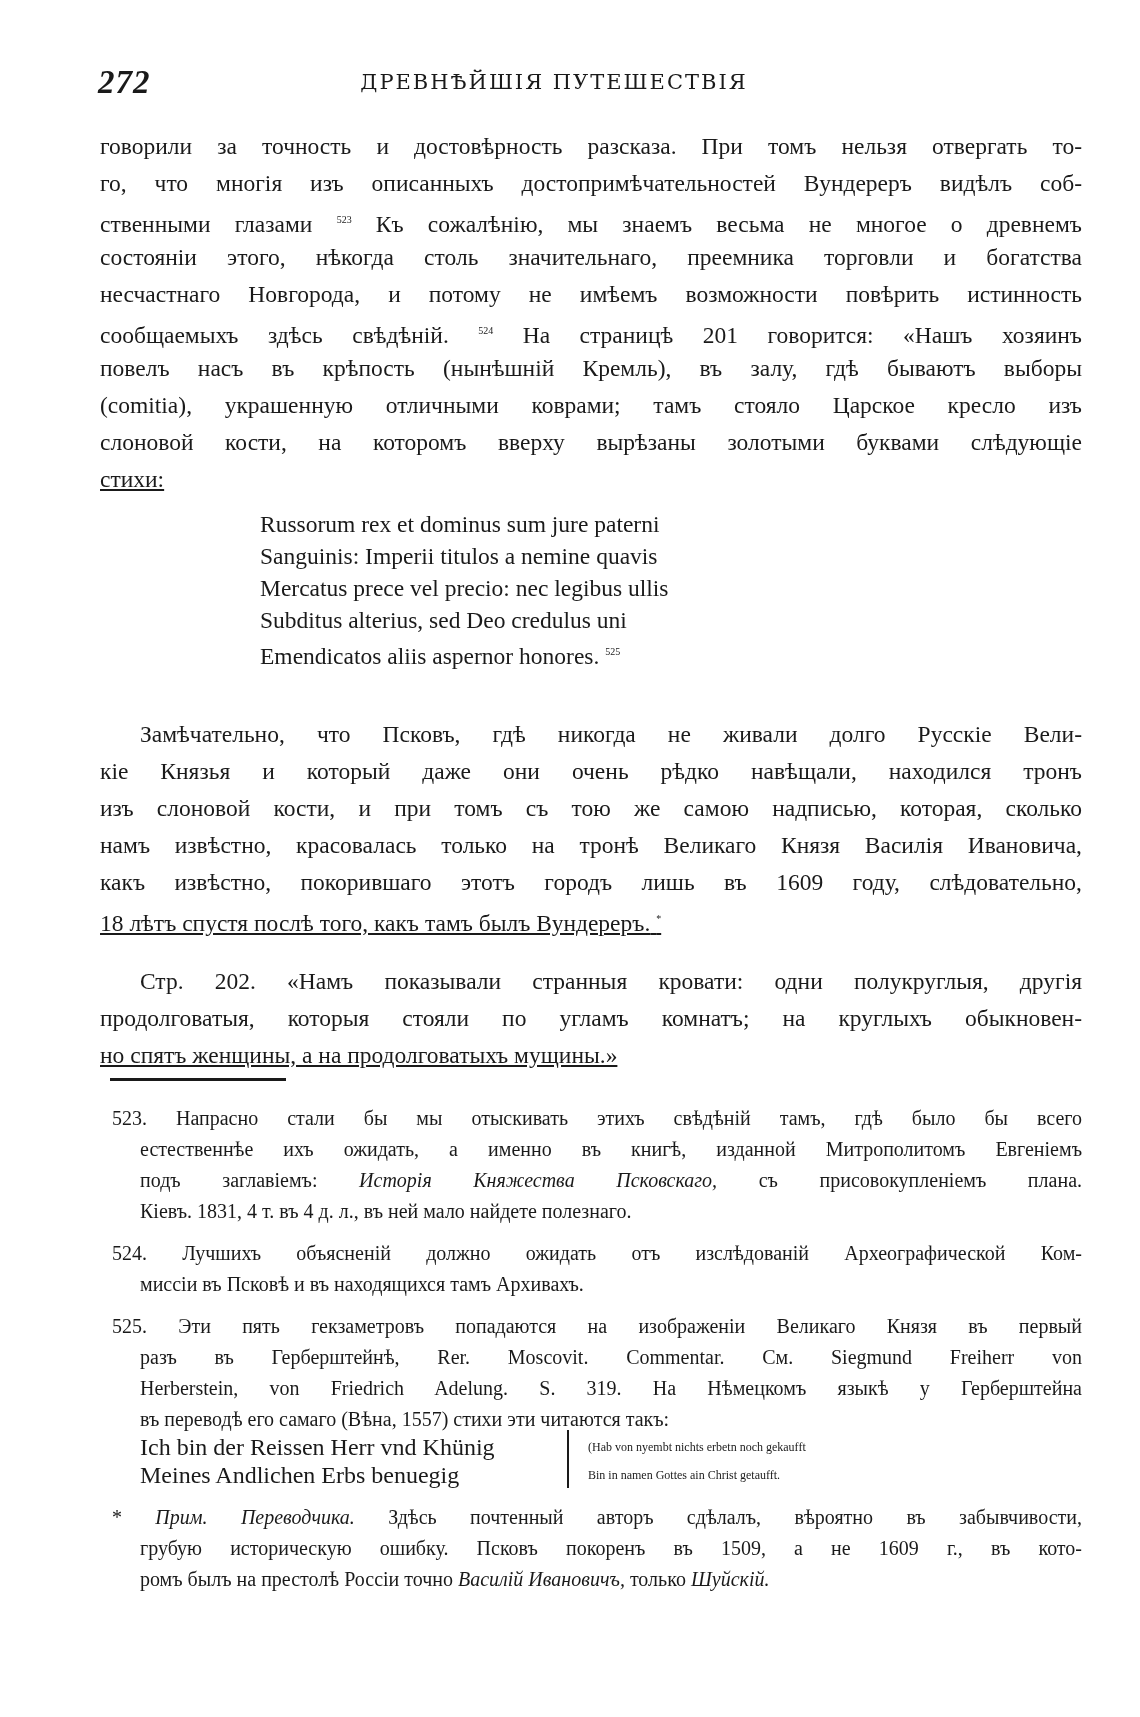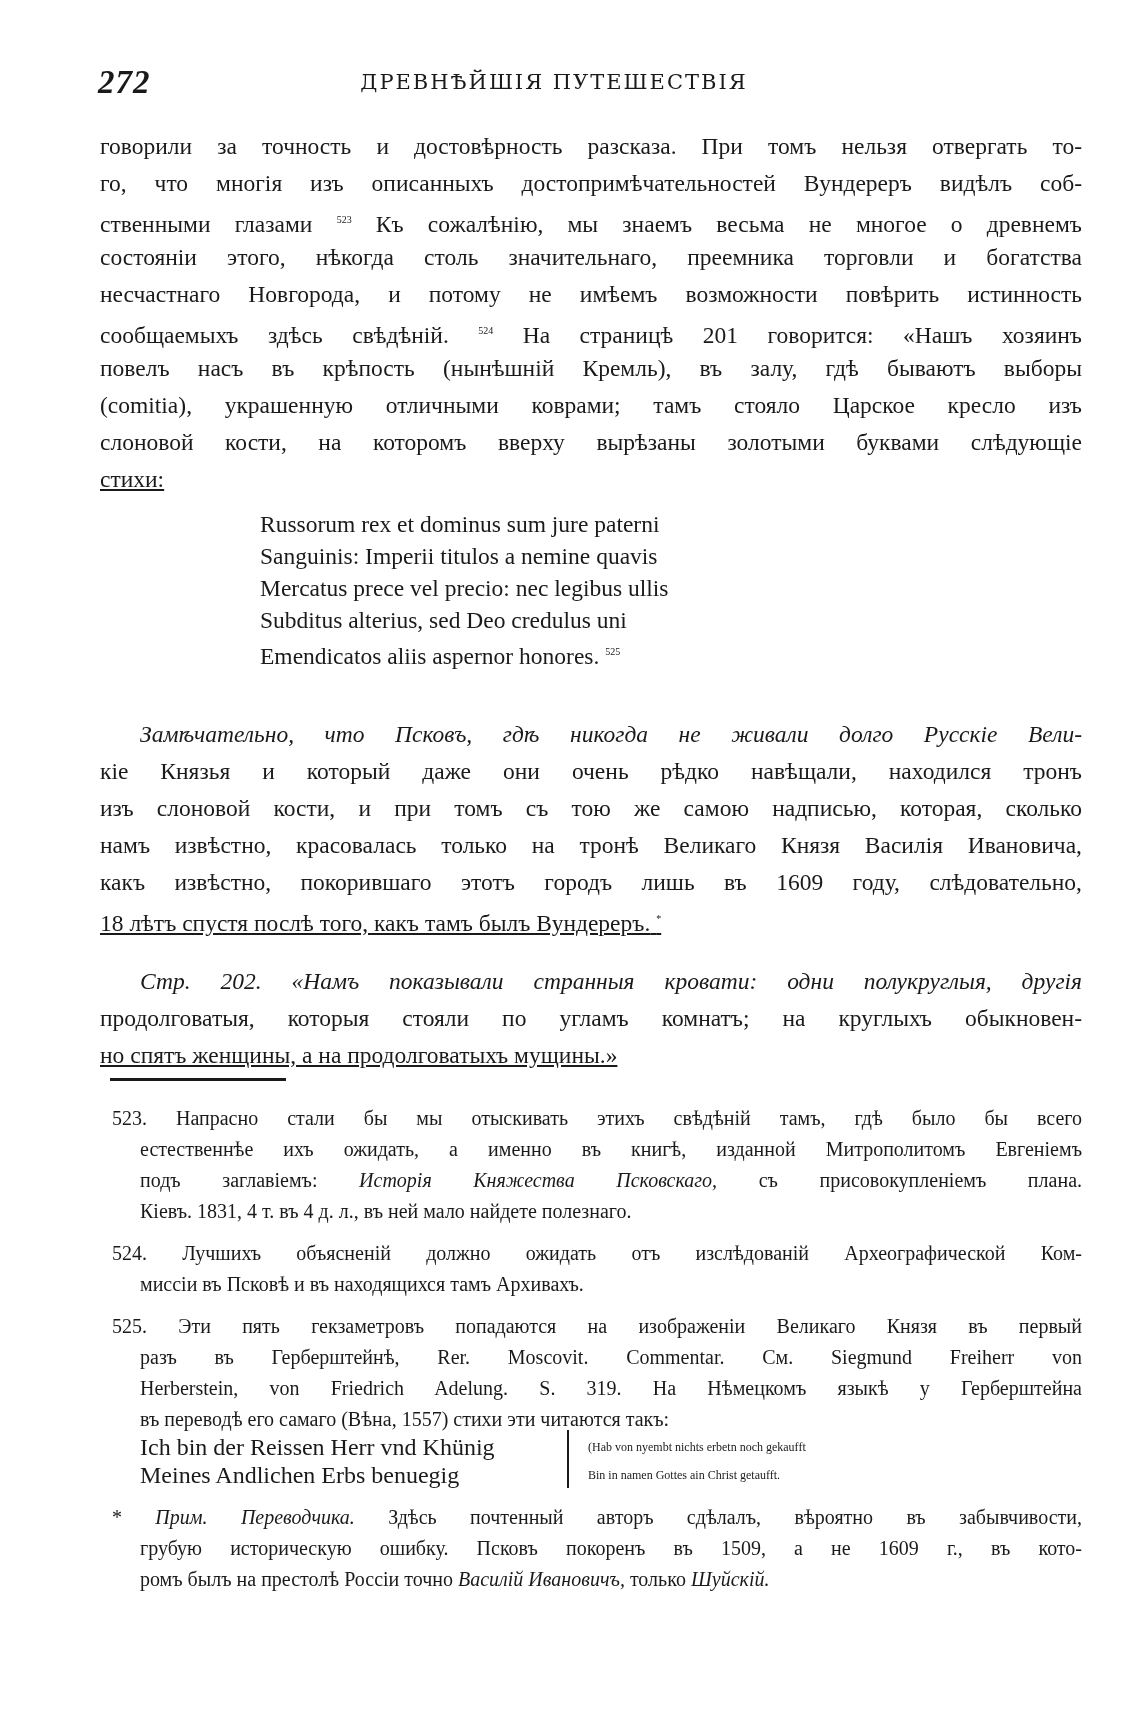--- a/index.html
+++ b/index.html
@@ -19,21 +19,21 @@
       font-size: 21px; letter-spacing: 2px; text-transform: uppercase;
       font-family: "DejaVu Serif", serif;
     }
 
     .body-line {
       left: 100px; width: 982px; font-size: 23.5px; height: 32px; line-height: 32px;
       text-align: justify; text-align-last: justify;
       font-family: "Liberation Serif", serif;
     }
     .body-line.last { text-align-last: left; text-decoration: underline; }
-    .body-line.indent { left: 140px; width: 942px; font-style: italic; }
+    .body-line.indent { left: 140px; width: 942px; }
     sup.fn { font-size: 10px; vertical-align: 9px; }
 
     .verse-line {
       left: 216px; font-size: 23.5px; line-height: 32px; height: 32px; margin-left: 44px;
     }
 
     .rule {
       left: 110px; top: 1064px; width: 176px; height: 3px; background: #1a1a1a;
     }
 

